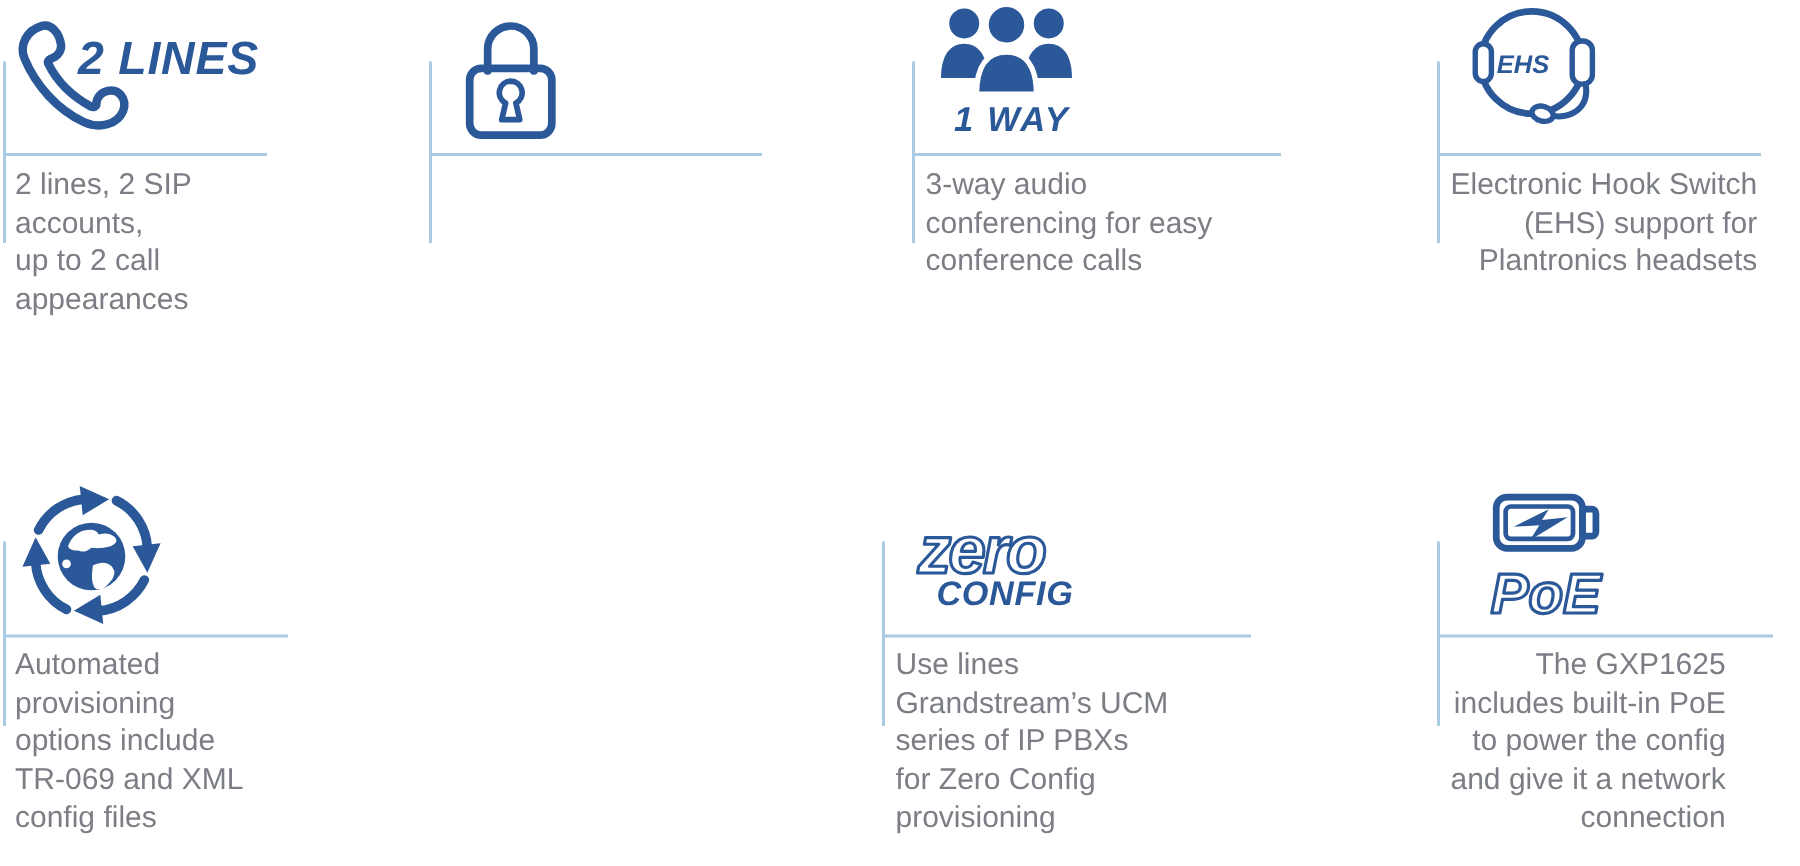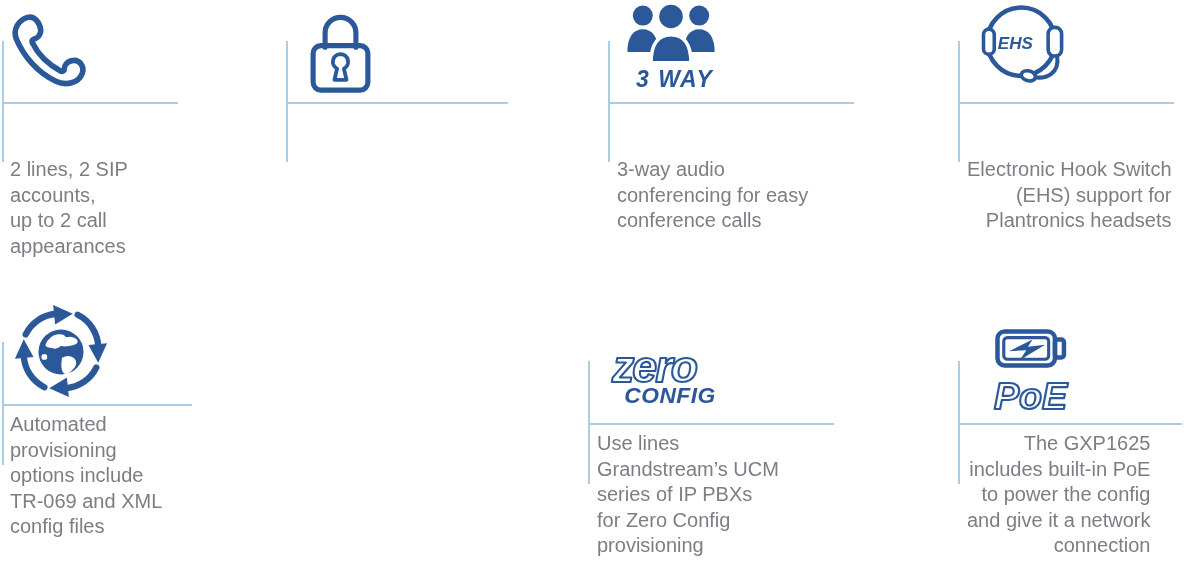--- a/index.html
+++ b/index.html
@@ -11,21 +11,21 @@
   .canvas{
     position:relative;width:1200px;height:577px;background:#fff;
     font-family:"Liberation Sans",sans-serif;overflow:hidden;
   }
   .cell{position:absolute;}
   
   .c0{left:0;top:0;width:282px;height:318px;}
   .c1{left:284px;top:0;width:320px;height:318px;}
   .c2{left:606px;top:0;width:348px;height:318px;}
   .c3{left:956px;top:0;width:244px;height:318px;text-decoration:underline;}
-  .c4{left:0;top:299px;width:282px;height:259px;}
+  .c4{left:0;top:318px;width:282px;height:259px;}
   .c5{left:284px;top:318px;width:320px;height:259px;}
   .c6{left:586px;top:318px;width:348px;height:259px;}
   .c7{left:956px;top:318px;width:244px;height:259px;}
 
   .hline{position:absolute;left:2px;height:2px;background:var(--divider);}
   .r1 .hline{top:102px;}
   .r2 .hline{top:105px;}
   .c0 .hline{width:176px;}
   .c1 .hline{width:222px;}
   .c2 .hline{width:246px;}
@@ -36,21 +36,21 @@
   .c7 .hline{width:224px;}
 
   .vline{position:absolute;left:2px;width:2px;background:var(--divider);}
   .r1 .vline{top:41px;height:121px;}
   .r2 .vline{top:43px;height:123px;}
 
   .desc{
     position:absolute;margin:0;color:var(--body);
     font-size:20px;line-height:25.5px;white-space:pre-line;width:max-content;
   }
-  .r1 .desc{top:111px;margin-top:46px;}
+  .r1 .desc{top:111px;}
   .r2 .desc{top:113px;}
   .col1 .desc{left:10px;}
   .col2 .desc{left:12px;}
   .col3 .desc{left:11px;}
   .col4 .desc{left:11px;text-align:right;}
 
   .icon{position:absolute;display:block;}
   .c0 .icon{left:6px;top:8px;width:94px;height:94px;}
   .c1 .icon{left:18px;top:1px;width:77px;height:96px;}
   .c2 .icon{left:15px;top:1px;width:100px;height:71px;}
@@ -84,20 +84,21 @@
 </style>
 </head>
 <body>
 
 <div class="canvas">
 
   <section class="cell c0 r1 col1">
     <svg class="icon" viewBox="0 0 100 100">
       <path class="stk" stroke-width="6" d="M23,10 C13,13 7,23 11,33 C19,52 34,69 53,78 C64,83 77,80 81,70 C84,62 78,54 70,56 C65,57 62,61 62,65 C62,67 60,68 58,67 C45,60 34,49 28,37 C27,35 28,34 30,33 C34,32 37,28 37,24 C36,15 30,8 23,10 Z"></path>
     </svg>
+    <div class="label label-2lines">2 LINES</div>
     <div class="hline"></div>
     <div class="vline"></div>
     <p class="desc">2 lines, 2 SIP
 accounts,
 up to 2 call
 appearances</p>
   </section>
 
   <section class="cell c1 r1 col2">
     <svg class="icon" viewBox="0 0 90 112">
@@ -111,21 +112,21 @@
 
   <section class="cell c2 r1 col3">
     <svg class="icon" viewBox="0 0 110 78">
       <circle class="fil" cx="24" cy="16" r="11"></circle>
       <path class="fil" d="M7,56 C7,39 14,31 24,31 C34,31 41,39 41,56 Z"></path>
       <circle class="fil" cx="86" cy="16" r="11"></circle>
       <path class="fil" d="M69,56 C69,39 76,31 86,31 C96,31 103,39 103,56 Z"></path>
       <circle class="fil" cx="55" cy="17" r="15" stroke="#fff" stroke-width="4"></circle>
       <path class="fil" d="M33,68 C33,46 42,37 55,37 C68,37 77,46 77,68 Z" stroke="#fff" stroke-width="4"></path>
     </svg>
-    <div class="label label-3way">3 WAY</div>
+    <div class="label label-3way">1 WAY</div>
     <div class="hline"></div>
     <div class="vline"></div>
     <p class="desc">3-way audio
 conferencing for easy
 conference calls</p>
   </section>
 
   <section class="cell c3 r1 col4">
     <svg class="icon" viewBox="0 0 100 88">
       <circle class="stk" stroke-width="5" cx="48" cy="42" r="38"></circle>

